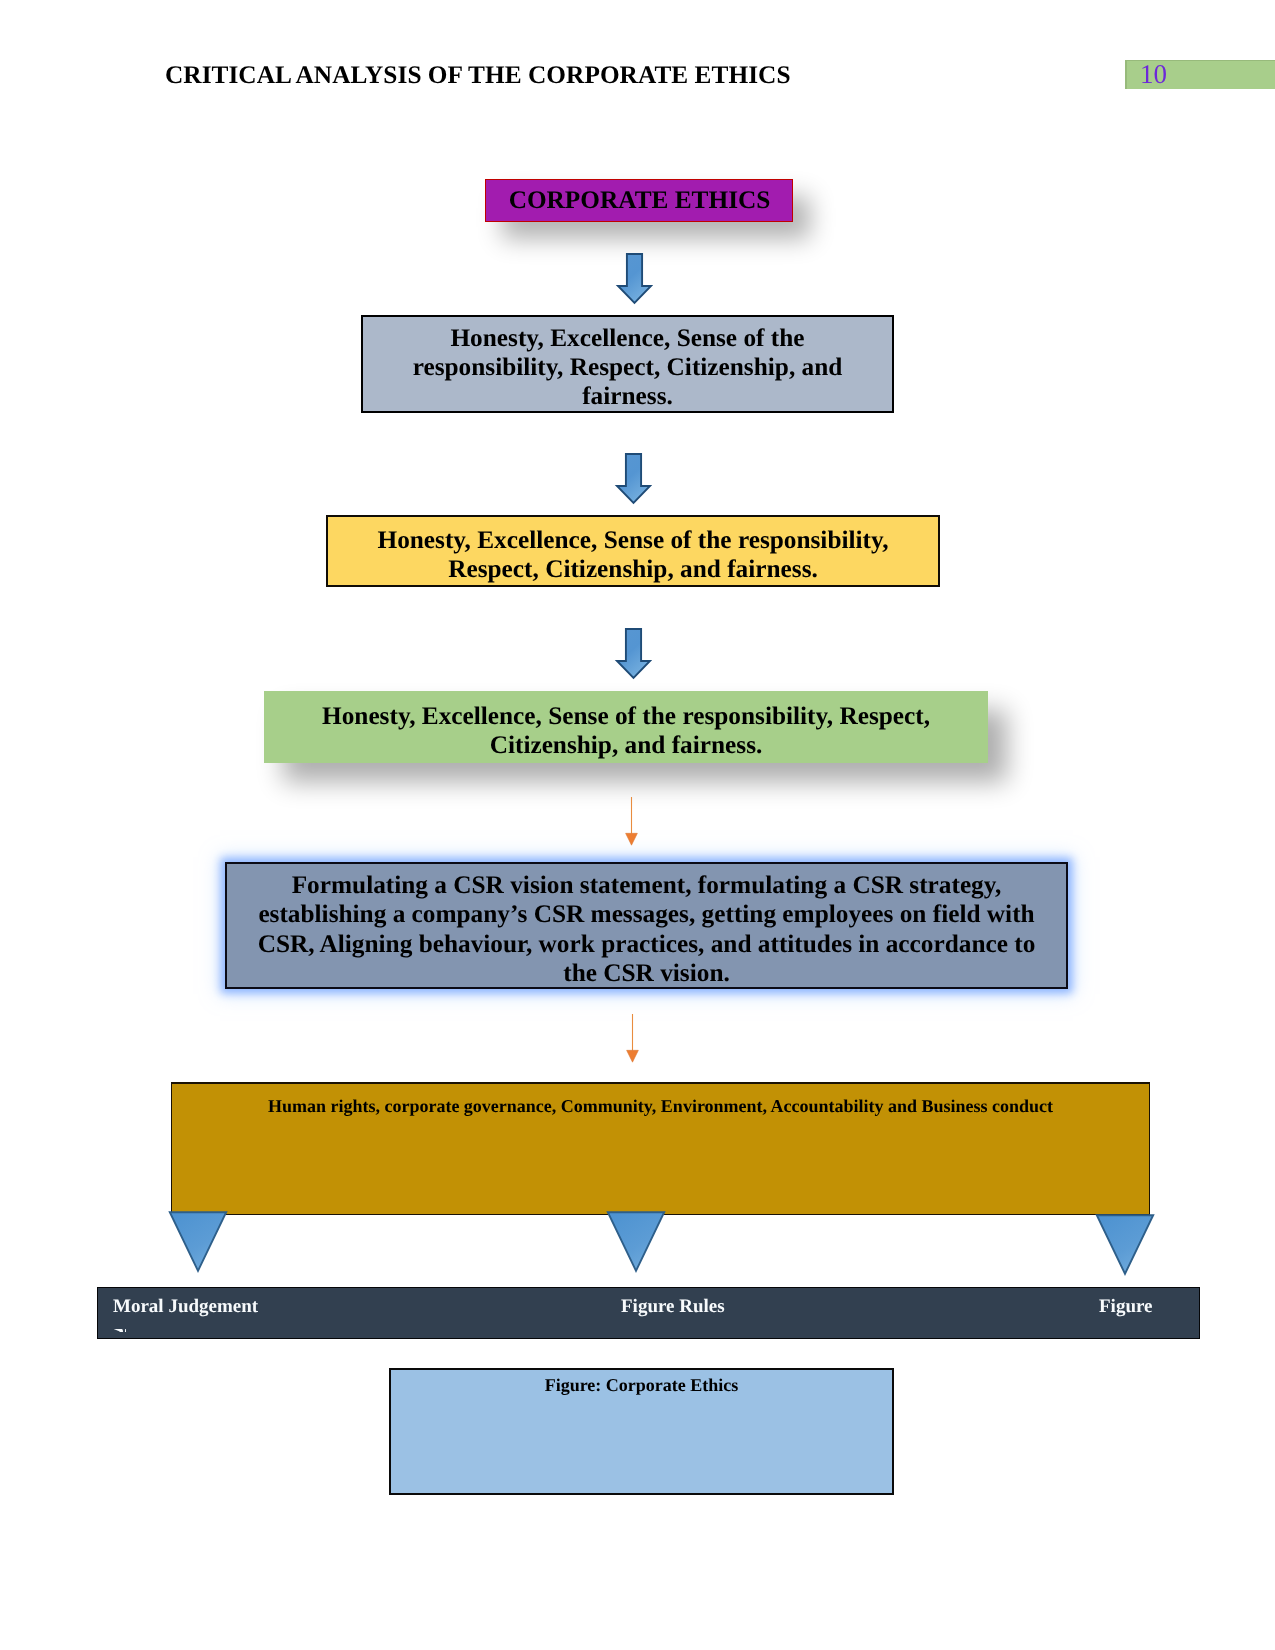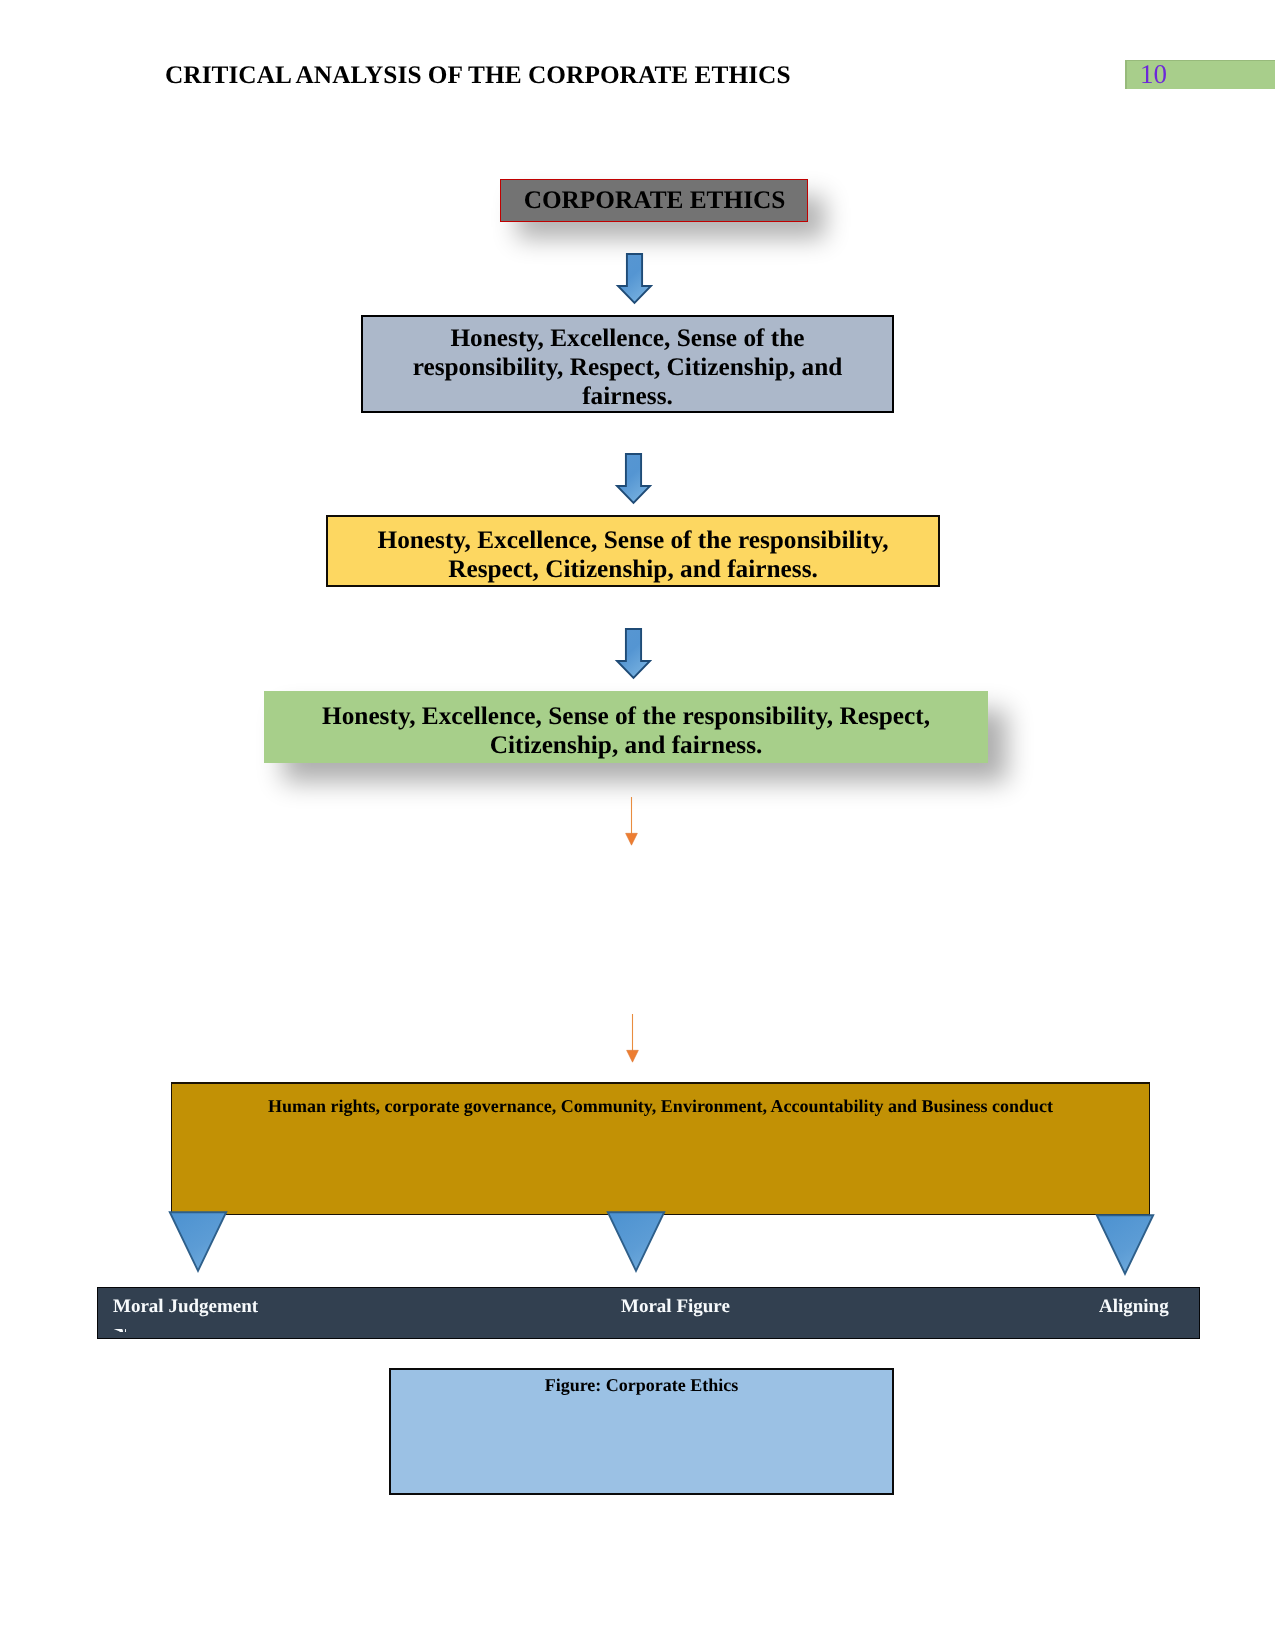--- a/index.html
+++ b/index.html
@@ -27,22 +27,22 @@
     position:absolute;left:1140px;top:61px;
     font-size:27px;color:#6d28d9;line-height:1;
   }
 
   
   .box{position:absolute;box-sizing:border-box;display:flex;align-items:center;justify-content:center;text-align:center;}
   .box .txt{font-weight:bold;color:#000;width:100%;}
 
   
   #box-corporate-ethics{
-    left:500px;top:179px;width:308px;height:43px;
-    background:#737373;
+    left:485px;top:179px;width:308px;height:43px;
+    background:#a21caf;
     border:1px solid #C00000;
     box-shadow:17px 17px 24px rgba(0,0,0,0.30);
     text-align:center;
   }
   #box-corporate-ethics .txt{font-size:25.3px;letter-spacing:0.0px;padding-left:1px;}
 
   
   #box-values-grey{
     left:361px;top:315px;width:533px;height:98px;
     background:#ACB8CA;
@@ -148,20 +148,23 @@
   </div>
 
   <div id="box-values-yellow" class="box">
     <span class="txt">Honesty, Excellence, Sense of the responsibility, Respect, Citizenship, and fairness.</span>
   </div>
 
   <div id="box-values-green" class="box">
     <span class="txt">Honesty, Excellence, Sense of the responsibility, Respect, Citizenship, and fairness.</span>
   </div>
 
+  <div id="box-csr" class="box">
+    <span class="txt">Formulating a CSR vision statement, formulating a CSR strategy, establishing a company’s CSR messages, getting employees on field with CSR, Aligning behaviour, work practices, and attitudes in accordance to the CSR vision.</span>
+  </div>
 
   <div id="box-gold" class="box">
     <span class="txt">Human rights, corporate governance, Community, Environment, Accountability and Business conduct</span>
   </div>
 
   <svg id="arrow-1" class="bluearrow" width="38" height="54" viewBox="0 0 38 54">
     <path d="M 11.9 2.0 L 27.1 2.0 L 27.1 34.0 L 36.0 34.0 L 19.5 50.8 L 3.0 34.0 L 11.9 34.0 Z" fill="url(#bluegrad)" stroke-width="1.9" stroke-linejoin="miter" stroke="#1F4B76"></path>
     <defs>
       <linearGradient id="bluegrad" x1="0.15" y1="0" x2="0.75" y2="1">
         <stop offset="0%" stop-color="#5796D2"></stop>
@@ -201,22 +204,22 @@
   </svg>
   <svg id="tri-2" class="tri" width="62" height="64" viewBox="0 0 62 64">
     <path d="M 1.8 3.2 L 58.2 3.2 L 30.0 61.8 Z" fill="url(#trigrad)" stroke-width="1.9" stroke="#2E5F8A"></path>
   </svg>
   <svg id="tri-3" class="tri" width="62" height="64" viewBox="0 0 62 64">
     <path d="M 1.8 3.2 L 58.2 3.2 L 30.0 61.8 Z" fill="url(#trigrad)" stroke-width="1.9" stroke="#2E5F8A"></path>
   </svg>
 
   <div id="box-dark" class="box"></div>
   <div id="dark-l1" class="darklabel">Moral Judgement</div>
-  <div id="dark-l2" class="darklabel">Moral Figure</div>
-  <div id="dark-l3" class="darklabel">Aligning</div>
+  <div id="dark-l2" class="darklabel">Figure Rules</div>
+  <div id="dark-l3" class="darklabel">Figure</div>
   <div id="dark-l1-clip">
       <span>So</span>
     </div>
 
   <div id="box-legend" class="box"></div>
   <div class="legendline" id="legend-line-1">Figure: Corporate Ethics</div>
 
 </div>
 
 </body></html>

